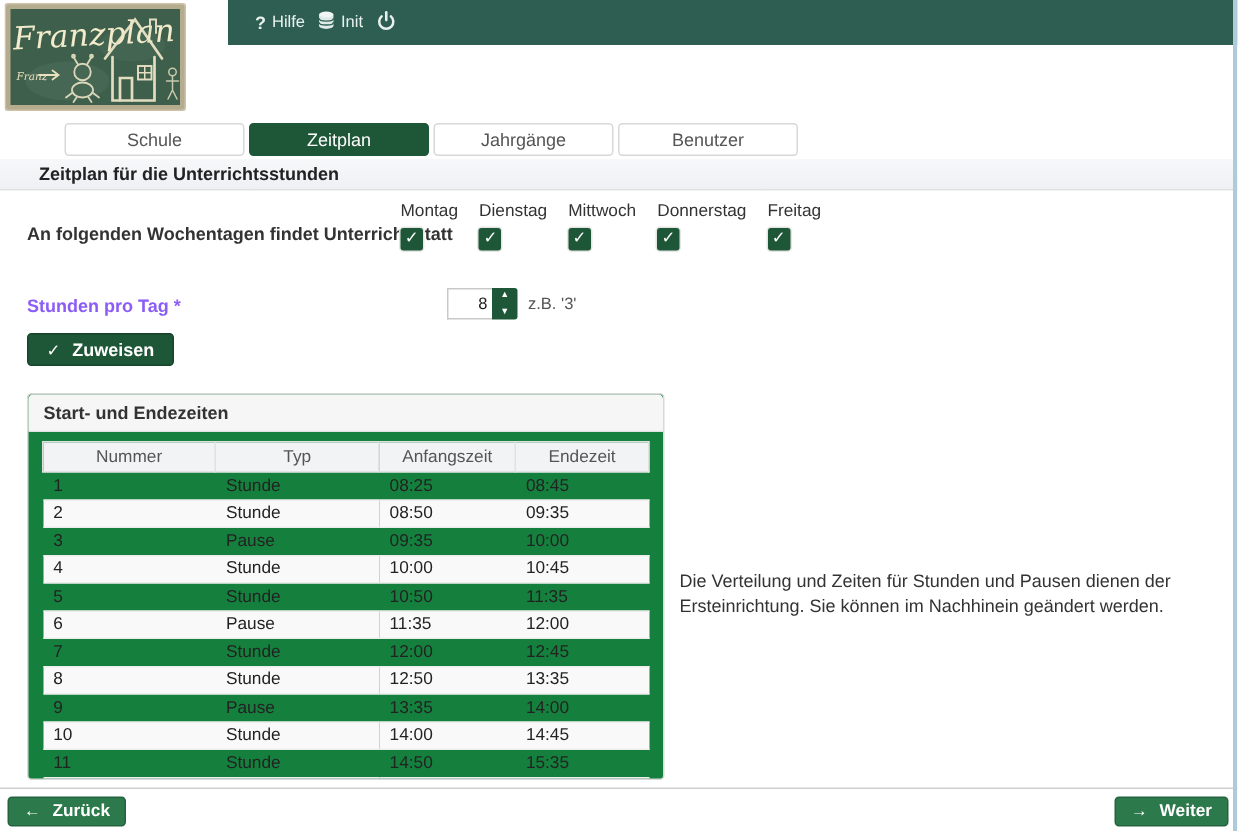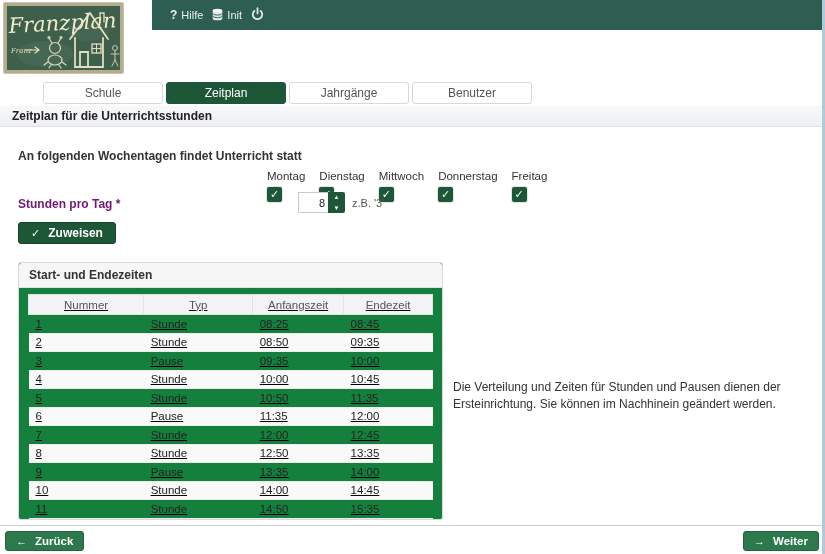--- a/index.html
+++ b/index.html
@@ -23,33 +23,33 @@
   .tab { width:120px; height:22px; border:1px solid #d8d8d8; border-radius:3px;
          background:#fff; color:#555; font-size:12px; display:flex;
          align-items:center; justify-content:center; cursor:pointer; }
   .tab.active { background:var(--primary,#1e5737); border-color:var(--primary,#1e5737);
                 color:#fff; }
 
   
   .section-header { position:absolute; left:0; top:106px; width:100%; height:21px;
                     background:linear-gradient(#f7f8fa,#eef0f3);
                     border-bottom:1px solid #dfe1e5; font-size:12px; font-weight:bold;
-                    color:#222; line-height:20px; padding-left:12px; }
+                    color:#222; line-height:20px; padding-left:26px; }
 
   
   .weekdays-label { position:absolute; left:18px; top:149px; font-size:12px;
                     font-weight:bold; color:#333; }
   .weekday-group { position:absolute; left:267px; top:135px; display:flex; gap:14px; }
-  .weekday { display:flex; flex-direction:column; gap:5px; font-size:11.5px; color:#333;margin-top:35px; }
+  .weekday { display:flex; flex-direction:column; gap:5px; font-size:11.5px; color:#333; }
   .checkbox { width:15px; height:15px; background:var(--primary,#1e5737); border-radius:2px;
               color:#fff; font-size:11px; line-height:15px; text-align:center;
               box-shadow:0 0 0 1px #e3e6e3; cursor:pointer; }
 
   .hours-label { position:absolute; left:18px; top:197px; font-size:12px;
-                 font-weight:bold; color:#701a75; }
+                 font-weight:bold; color:#8b5cf6; }
   .hours-group { position:absolute; left:298px; top:192px; display:flex; height:21px; }
   .hours-input { width:30px; height:21px; border:1px solid #c9c9c9; border-right:none;
                  text-align:right; font-size:11px; padding-right:3px; color:#222;
                  font-family:"Liberation Sans",sans-serif; outline:none; }
   .spinner { width:17px; height:21px; background:var(--primary,#1e5737);
              border-radius:0 2px 2px 0; display:flex; flex-direction:column; }
   .spin-btn { flex:1; color:#fff; font-size:6px; line-height:10px; text-align:center;
               cursor:pointer; }
   .hours-hint { position:absolute; left:352px; top:197px; font-size:11px; color:#555; }
 
@@ -58,21 +58,21 @@
   .assign-btn { position:absolute; left:18px; top:222px; height:22px; padding:0 12px;
                 background:var(--primary,#1e5737); border:1px solid #17452a; }
   .btn .glyph { font-size:11px; font-weight:normal; }
 
   
   .panel { position:absolute; left:18px; top:262px; width:425px; height:258px;
            border:1px solid #d9d9d9; border-radius:3px; background:#15803d; }
   .panel-header { height:25px; background:#f6f6f7; border-bottom:1px solid #e2e2e2;
                   border-radius:3px 3px 0 0; font-size:12px; font-weight:bold;
                   color:#333; line-height:24px; padding-left:10px; }
-  .panel-body { padding:6px 9px;text-decoration:underline; }
+  .panel-body { padding:6px 9px; }
   table { width:100%; border-collapse:collapse; font-size:11.5px; table-layout:fixed; }
   thead th { background:#f2f3f4; border:1px solid #e2e2e2; height:20px;
              font-weight:normal; color:#555; text-align:center; }
   tbody td { height:18.5px; padding-left:7px; border-bottom:1px solid #ededed;
              color:#222; text-align:left; }
   tbody tr:nth-child(even) { background:#f9f9fa; }
 
   
   .info-text { position:absolute; left:453px; top:379px; width:368px; font-size:12px;
                color:#333; line-height:17px; }

